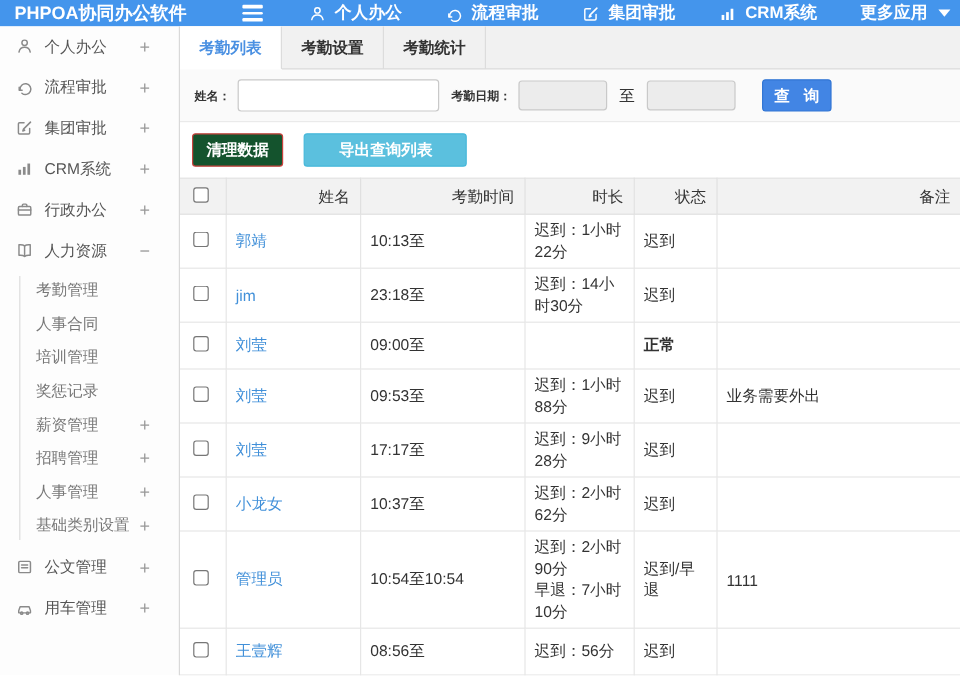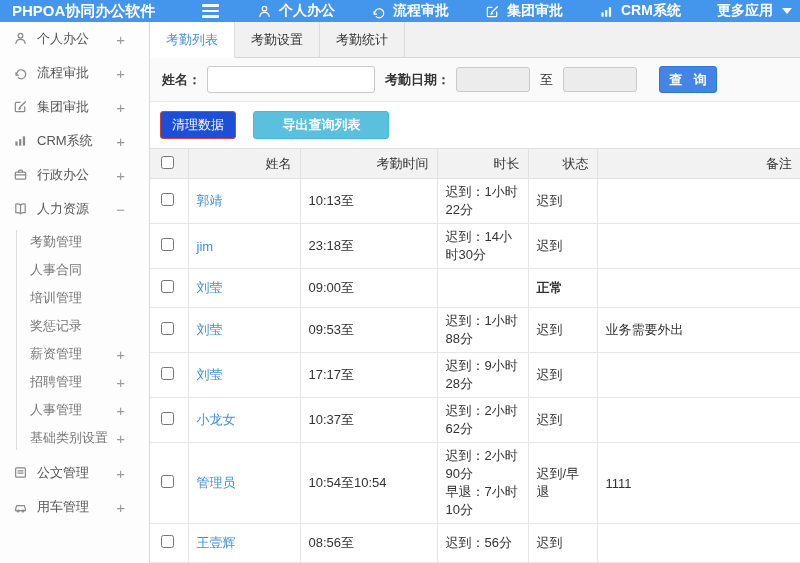--- a/index.html
+++ b/index.html
@@ -35,41 +35,41 @@
   .sub-list::before { content:''; position:absolute; left:16px; top:4px; bottom:6px; width:1px;
     background:#ddd; }
   .sub-item { height:28px; display:flex; align-items:center; padding-left:30px; position:relative;
     color:#777; font-size:13px; cursor:pointer; }
 
   
   .content { flex:1; display:flex; flex-direction:column; min-width:0; background:#fff; }
 
   .tabbar { display:flex; height:36px; background:#f1f1f1; flex-shrink:0; }
   .tab { width:85px; display:flex; align-items:center; justify-content:center; font-size:13px;
-    font-weight:normal; color:#333; border-right:1px solid #dcdcdc; border-bottom:1px solid #d5d5d5;
+    font-weight:bold; color:#333; border-right:1px solid #dcdcdc; border-bottom:1px solid #d5d5d5;
     cursor:pointer; background:#f1f1f1; }
   .tab.active { background:#fff; color:#4a90e2; border-bottom:1px solid #fff; }
   .tabbar::after { content:''; flex:1; border-bottom:1px solid #d5d5d5; }
 
   .search-bar { height:44px; background:#fafafa; border-bottom:1px solid #e6e6e6; display:flex;
     align-items:center; padding-left:12px; flex-shrink:0; }
-  .search-label { font-size:13px; font-weight:bold; color:#333; }
+  .search-label { font-size:10px; font-weight:bold; color:#333; }
   .txt-input { width:168px; height:27px; border:1px solid #c9c9c9; border-radius:3px;
     margin-left:6px; background:#fff; padding:0 6px; font-size:13px; }
   .date-label { margin-left:10px; }
   .date-input { width:74px; height:25px; border:1px solid #c9c9c9; border-radius:3px;
     background:#ececec; margin-left:6px; padding:0 5px; font-size:12px; }
   .to-label { margin:0 4px 0 10px; font-size:13px; color:#333; }
   .btn-query { margin-left:22px; width:58px; height:27px; background:#4285e4; color:#fff;
     border:1px solid #3276d4; border-radius:3px; font-size:13px; font-weight:bold;
     letter-spacing:4px; cursor:pointer; text-indent:4px; }
 
   .toolbar { padding:9px 10px 9px 10px; background:#fff; flex-shrink:0; }
-  .btn-danger { height:28px; padding:0 11px; background:#1d4ed8; color:#fff;
-    border:1px solid #c9423e; border-radius:3px; font-size:13px; font-weight:normal; cursor:pointer; }
+  .btn-danger { height:28px; padding:0 11px; background:#14532d; color:#fff;
+    border:1px solid #c9423e; border-radius:3px; font-size:13px; font-weight:bold; cursor:pointer; }
   .btn-export { height:28px; padding:0 28px; background:#5bc0de; color:#fff;
     border:1px solid #46b8da; border-radius:3px; font-size:13px; font-weight:bold;
     margin-left:13px; cursor:pointer; }
 
   .att-table { width:100%; border-collapse:collapse; table-layout:fixed; }
   .att-table th { background:#f2f2f2; border:1px solid #e0e0e0; border-left:none; height:30px;
     font-size:13px; color:#333; font-weight:normal; text-align:right; padding:0 8px; }
   .att-table td { border:1px solid #e6e6e6; border-left:none; height:39px; font-size:13px;
     color:#333; padding:4px 8px; vertical-align:middle; background:#fff; }
   .att-table th:first-child, .att-table td:first-child { border-left:none; text-align:left;

